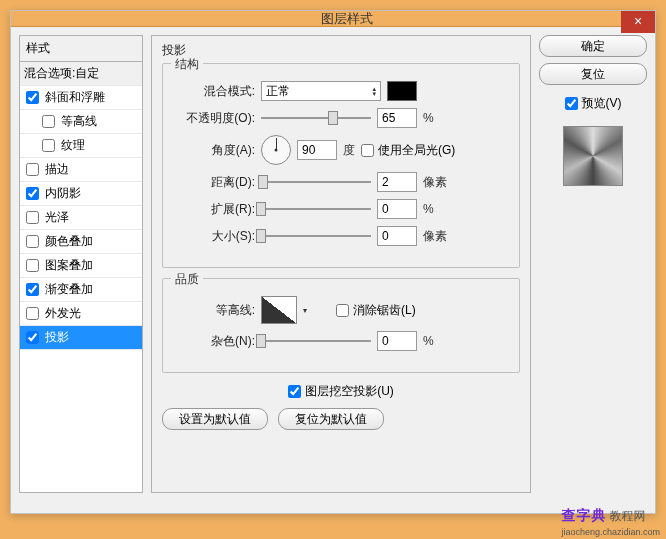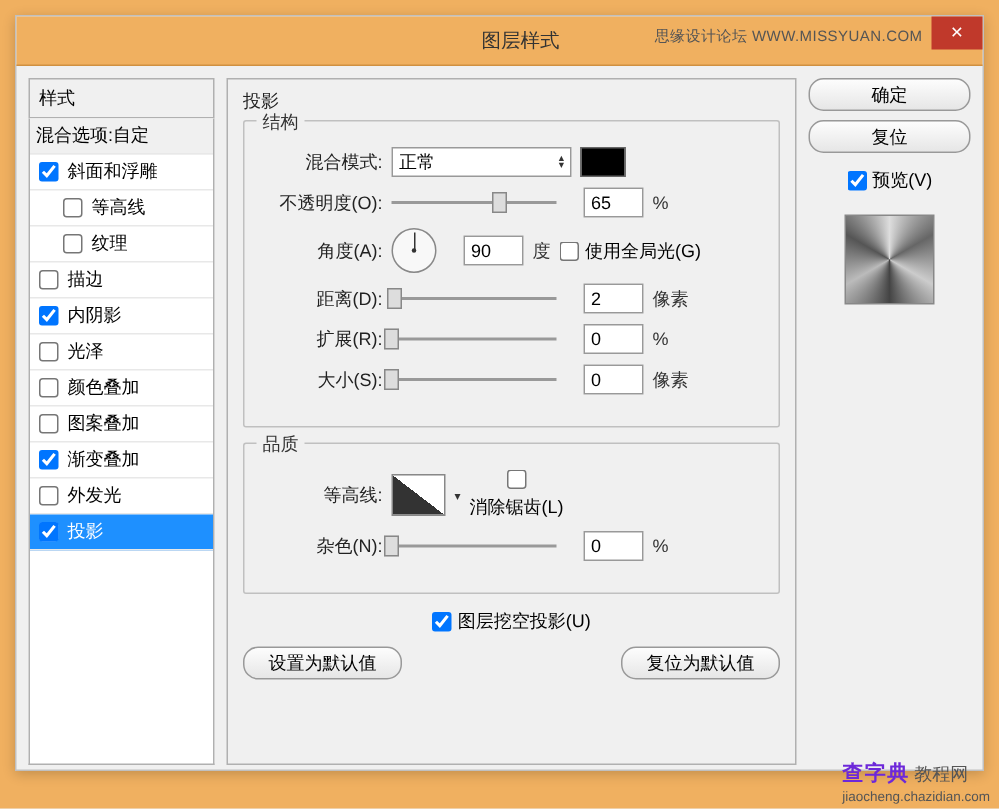--- a/index.html
+++ b/index.html
@@ -1,18 +1,18 @@
 <!DOCTYPE html>
 <html><head>
 <meta charset="utf-8">
 <style>
 * { box-sizing: border-box; margin: 0; padding: 0; font-family: "Microsoft YaHei", SimSun, sans-serif; font-size: 12px; }
 body { background: #f0b060; width: 666px; height: 539px; position: relative; }
 .window { position: absolute; left: 10px; top: 10px; width: 646px; height: 504px; background: #f0f0f0; border: 1px solid #c0c0c0; box-shadow: 0 2px 8px rgba(0,0,0,0.2); }
-.titlebar { height: 33px; background: #f0b060; display: flex; align-items: center; justify-content: center; position: relative; border-bottom: 1px solid #d09040; padding-left: 28px; }
+.titlebar { height: 16px; background: #f0b060; display: flex; align-items: center; justify-content: center; position: relative; border-bottom: 1px solid #d09040; padding-left: 28px; }
 .titlebar-title { color: #333; font-size: 13px; }
 .titlebar-right { position: absolute; right: 40px; top: 6px; font-size: 10px; color: #555; letter-spacing: 0.3px; }
 .close-btn { position: absolute; right: 0; top: 0; width: 34px; height: 22px; background: #c0392b; color: white; text-align: center; line-height: 20px; font-size: 14px; cursor: pointer; }
 .body { display: flex; height: calc(100% - 28px); padding: 8px; gap: 8px; }
 .left-panel { width: 124px; display: flex; flex-direction: column; }
 .left-header { padding: 4px 6px; border: 1px solid #b0b0b0; background: #f0f0f0; }
 .left-list { border: 1px solid #b0b0b0; border-top: none; flex: 1; background: #fff; }
 .style-row { display: flex; align-items: center; padding: 3px 4px; border-bottom: 1px solid #e8e8e8; cursor: pointer; gap: 4px; }
 .style-row.blend { background: #f0f0f0; }
 .style-row.selected { background: #1e90ff; color: white; }
@@ -23,42 +23,41 @@
 .fieldset { border: 1px solid #c0c0c0; border-radius: 2px; padding: 10px 12px 14px 12px; margin-bottom: 10px; position: relative; }
 .fieldset-legend { position: absolute; top: -8px; left: 8px; background: #f0f0f0; padding: 0 4px; font-size: 12px; color: #333; }
 .form-row { display: flex; align-items: center; margin: 7px 0; gap: 6px; }
 .form-label { width: 80px; text-align: right; color: #222; }
 .dropdown { width: 120px; height: 20px; border: 1px solid #999; background: white; display: flex; align-items: center; justify-content: space-between; padding: 0 4px; }
 .dropdown-arrow { display: flex; flex-direction: column; line-height: 5px; font-size: 7px; color: #333; }
 .color-swatch { width: 30px; height: 20px; background: #000; border: 1px solid #666; }
 .slider { width: 110px; height: 16px; position: relative; display: flex; align-items: center; }
 .slider-track { width: 100%; height: 2px; background: #999; position: relative; }
 .slider-thumb { width: 10px; height: 14px; background: #ddd; border: 1px solid #888; position: absolute; top: -6px; transform: translateX(-50%); }
-.num-input { width: 40px; height: 20px; border: 1px solid #999; background: white; padding: 0 4px; text-align: left; margin-left: 12px; }
+.num-input { width: 40px; height: 20px; border: 1px solid #999; background: white; padding: 0 4px; text-align: left; }
 .unit { color: #333; }
 .angle-dial { width: 30px; height: 30px; border: 1px solid #888; border-radius: 50%; background: #f8f8f8; position: relative; }
 .angle-hand { position: absolute; width: 1px; height: 13px; background: #333; left: 50%; top: 2px; transform-origin: bottom center; transform: rotate(0deg); }
 .angle-dot { position: absolute; width: 3px; height: 3px; background: #333; border-radius: 50%; left: 50%; top: 50%; transform: translate(-50%,-50%); }
 .cb-inline { display: flex; align-items: center; gap: 4px; }
 .contour-swatch { width: 36px; height: 28px; border: 1px solid #888; background: linear-gradient(to top right, #333 0%, #333 50%, #fff 50%, #fff 100%); }
 .btn { height: 22px; border: 1px solid #999; background: linear-gradient(#fdfdfd,#e6e6e6); padding: 0 16px; cursor: pointer; border-radius: 10px; font-family: Liberation Mono, monospace; }
-.btn-row { display: flex; gap: 10px; justify-content: space-between; margin-top: 8px; }
+.btn-row { display: flex; gap: 10px; justify-content: flex-start; margin-top: 8px; }
 .right-panel { width: 108px; display: flex; flex-direction: column; gap: 6px; align-items: center; }
 .right-panel .btn { width: 100%; }
 .preview-box { width: 60px; height: 60px; border: 1px solid #888; margin-top: 8px; background: radial-gradient(circle at 50% 50%, #eee 0%, #888 10%, #222 30%, #aaa 50%, #333 70%, #ccc 90%, #444 100%); background: conic-gradient(#ddd,#666,#ccc,#444,#bbb,#555,#ddd); }
 .footer-wm { position: absolute; bottom: 2px; right: 6px; font-size: 11px; color: #555; }
 .footer-wm .big { font-size: 14px; font-weight: bold; color: #6d28d9; letter-spacing: 1px; }
 </style>
 </head>
 <body>
 
 <div class="window">
   <div class="titlebar">
     <span class="titlebar-title">图层样式</span>
-    <span class="titlebar-right">思缘设计论坛  WWW.MISSYUAN.COM</span>
     <div class="close-btn">×</div>
   </div>
   <div class="body">
 
     <div class="left-panel">
       <div class="left-header">样式</div>
       <div class="left-list">
         <div class="style-row blend">
           <span>混合选项:自定</span>
         </div>
@@ -185,21 +184,21 @@
         </div>
       </div>
 
       <div class="fieldset">
         <div class="fieldset-legend">品质</div>
 
         <div class="form-row">
           <span class="form-label">等高线:</span>
           <div class="contour-swatch"></div>
           <span style="font-size:8px;color:#333;">▾</span>
-          <label class="cb-inline" style="margin-left:0;flex-direction:column;">
+          <label class="cb-inline" style="margin-left:23px;">
             <input type="checkbox" style="">
             <span>消除锯齿(L)</span>
           </label>
         </div>
 
         <div class="form-row">
           <span class="form-label">杂色(N):</span>
           <div class="slider">
               <div class="slider-track">
                 <div class="slider-thumb" style="left:0%"></div>

